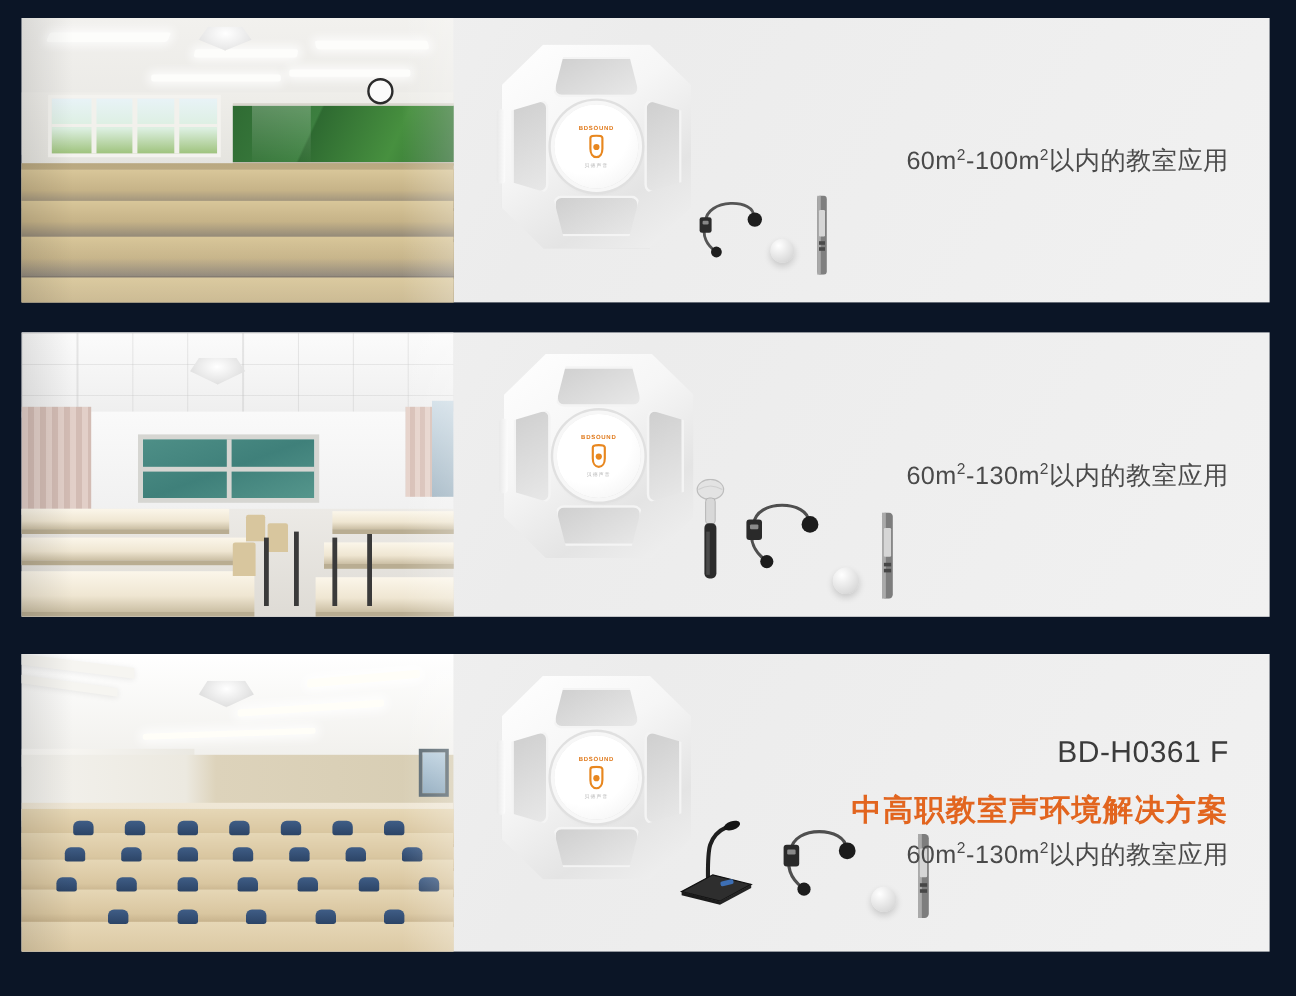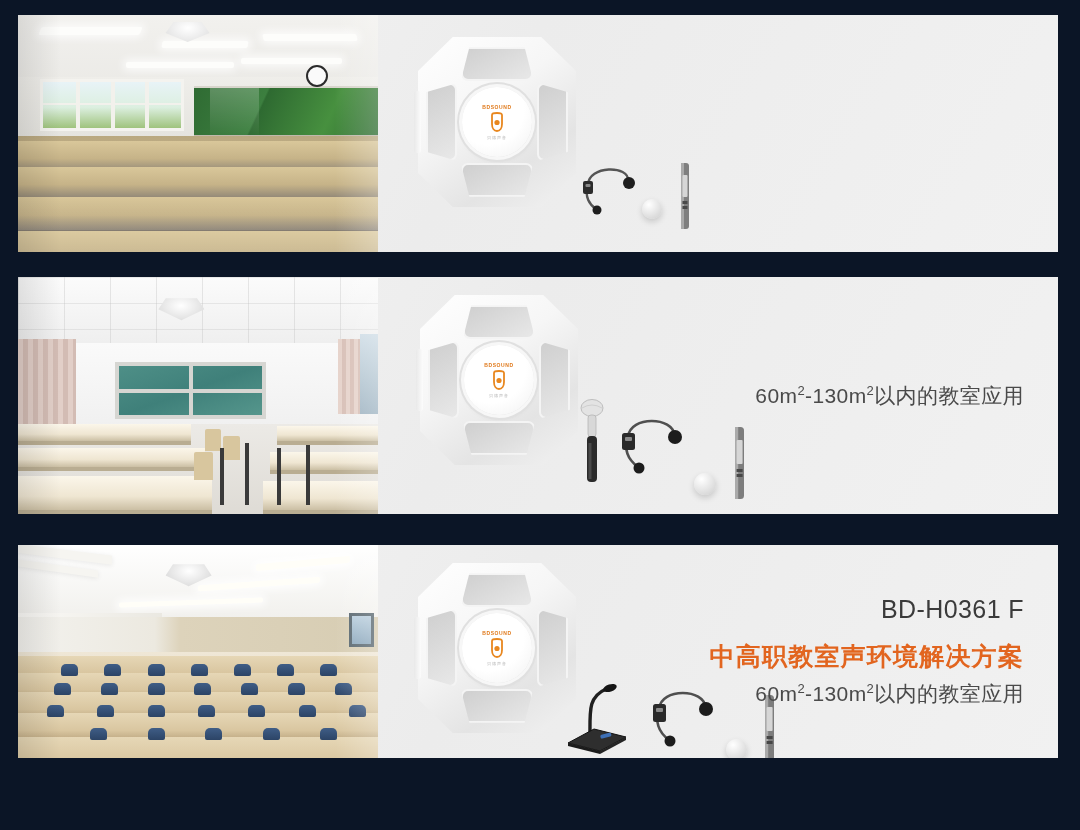--- a/index.html
+++ b/index.html
@@ -13,21 +13,21 @@
 
   
   .panel {
     position:absolute;
     left:18px; width:1040px; height:237px;
     background:linear-gradient(120deg,#f4f4f4 0%,#ececec 45%,#f1f1f1 100%);
     display:flex; overflow:hidden;
   }
   .panel-1 { top:15px; }
   .panel-2 { top:277px; }
-  .panel-3 { top:545px; height:213px; }
+  .panel-3 { top:545px; height:248px; }
 
   
   .photo { position:relative; width:360px; height:100%; overflow:hidden; flex:0 0 360px; }
 
   
   .ca-ceiling { position:absolute;inset:0 0 52% 0; background:linear-gradient(180deg,#f2f1ee 0%,#e7e6e2 100%); }
   .ca-wall { position:absolute; left:0; right:0; top:26%; height:30%; background:linear-gradient(180deg,#efeeea,#e3e2dd); }
   .ca-board {
     position:absolute; left:49%; right:-2%; top:30%; height:22%;
     background:linear-gradient(115deg,#2f6b33 0%,#3c7f3f 35%,#2e6a31 36%,#47903f 70%,#2c6830 100%);
@@ -210,20 +210,23 @@
       <svg class="acc" style="left:300px;top:148px;" width="14" height="66" viewBox="0 0 14 66">
         <rect x="3" y="0" width="8" height="66" rx="3" fill="#7f7f7f"></rect>
         <rect x="3" y="0" width="3" height="66" fill="#a9a9a9"></rect>
         <rect x="4.5" y="12" width="5" height="22" rx="1" fill="#d6d6d6"></rect>
         <rect x="4.5" y="38" width="5" height="3" fill="#4a4a4a"></rect>
         <rect x="4.5" y="43" width="5" height="3" fill="#4a4a4a"></rect>
       </svg>
     </div>
 
     <div class="text-col">
+      <div class="subline">
+        <span>60m</span><sup>2</sup><span>-100m</span><sup>2</sup><span>以内的教室应用</span>
+      </div>
     </div>
   </div>
 
   <div class="panel panel-2">
     <div class="photo">
       <div class="cb-ceil"></div>
       <div class="cb-wall"></div>
       <div class="cb-curtain"></div>
       <div class="cb-curtain-r"></div>
       <div class="cb-win"></div>

